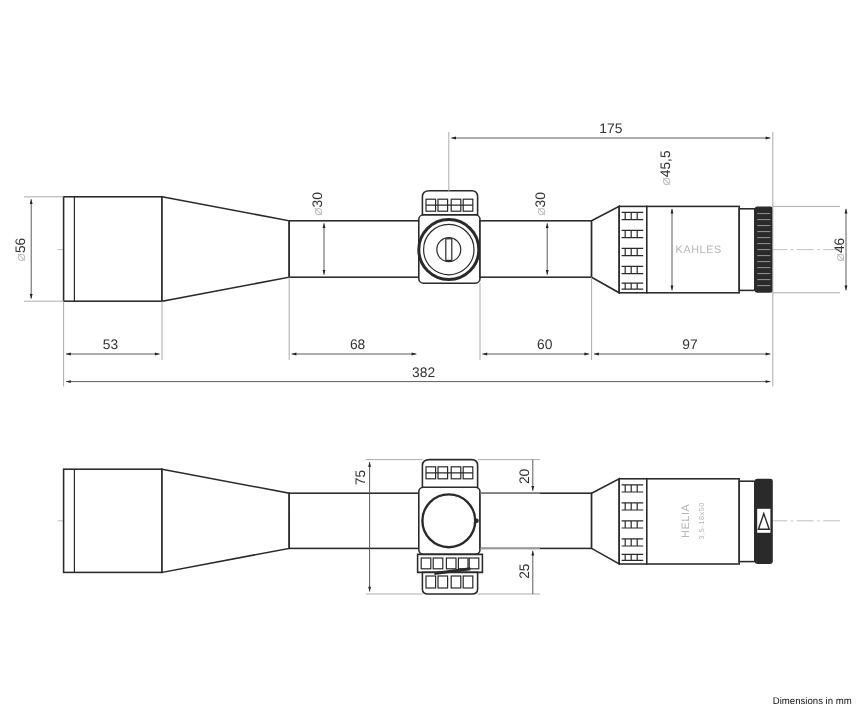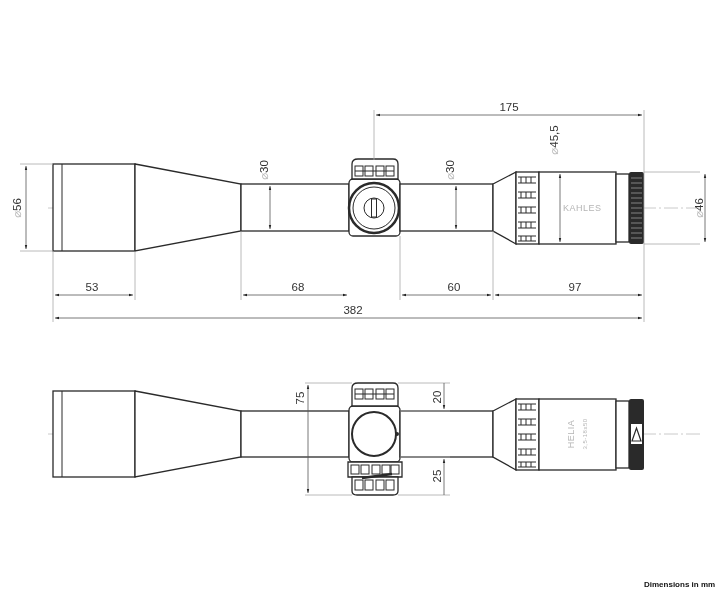--- a/index.html
+++ b/index.html
@@ -8,21 +8,21 @@
   .outline { fill:#ffffff; stroke:#2a2a2a; stroke-width:1.3; }
   .thin { fill:none; stroke:#2a2a2a; stroke-width:1; }
   .dim { fill:none; stroke:#a8a8a8; stroke-width:0.8; }
   .dimline { fill:none; stroke:#555; stroke-width:0.8; }
   .center { fill:none; stroke:#bdbdbd; stroke-width:0.8; stroke-dasharray:14 3 2 3; }
   .arrow { fill:#222; }
   .dimtext { font-family:"Liberation Sans", sans-serif; font-size:11.5px; fill:#333; }
   .dimtext-grey { font-family:"Liberation Sans", sans-serif; font-size:11.5px; fill:#bbb; }
   .brand { font-family:"Liberation Sans", sans-serif; font-size:9px; fill:#b5b5b5; letter-spacing:0.5px; }
   .dark { fill:#2a2a2a; }
-  .caption { position:absolute; left:644px; top:580px; font-size:8px; font-weight:bold; color:#111; }
+  .caption { position:absolute; left:644px; top:580px; font-size:8px; font-weight:normal; color:#111; }
 </style>
 </head>
 <body>
 
 <svg width="720" height="602" viewBox="0 0 720 602">
   <defs>
     <marker id="arr" viewBox="0 0 10 10" refX="10" refY="5" markerWidth="9" markerHeight="5" orient="auto-start-reverse">
       <path d="M0,2 L10,5 L0,8 z" class="arrow"></path>
     </marker>
   </defs>

